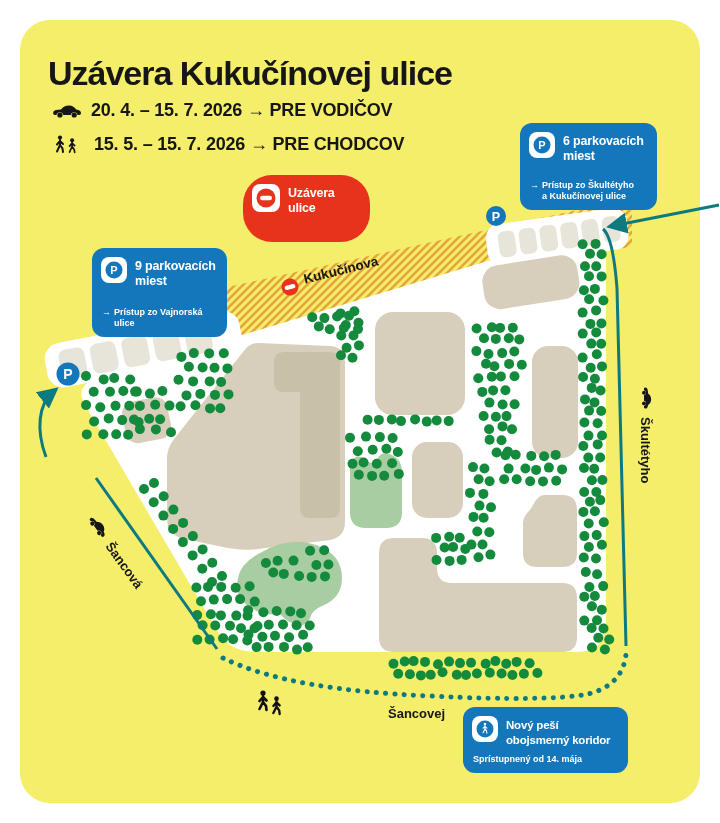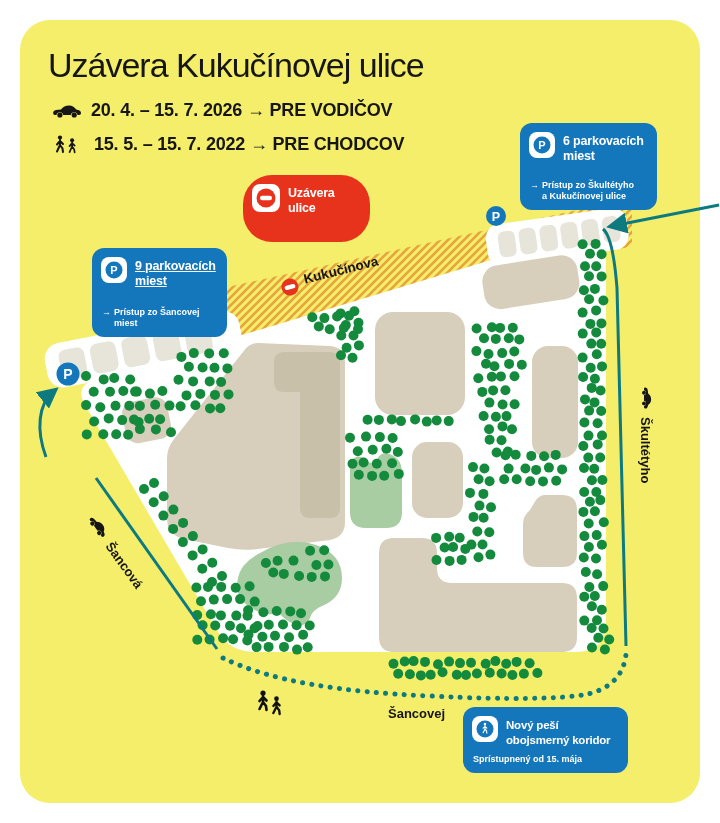--- a/index.html
+++ b/index.html
@@ -4,21 +4,21 @@
 <style>
   :root{
     --yellow:#f4ee6b; --red:#e8331c; --blue:#1577bb; --teal:#0d7a80;
     --tree:#148a3c; --bldg:#d7cfbc; --bldg2:#c9c0a9; --park:#a8cda2;
     --slot:#e7e4da; --ink:#161616; --white:#ffffff;
   }
   *{margin:0;padding:0;box-sizing:border-box;}
   body{background:#fff;font-family:"Liberation Sans",sans-serif;width:720px;height:823px;position:relative;overflow:hidden;}
   .card{position:absolute;left:20px;top:20px;width:680px;height:783px;background:var(--yellow);border-radius:30px;}
   .map-svg{position:absolute;left:0;top:0;width:720px;height:823px;pointer-events:none;}
-  .title{position:absolute;left:48px;top:46px;font-size:34px;font-weight:400;letter-spacing:-1px;color:var(--ink);}
+  .title{position:absolute;left:48px;top:54px;font-size:34px;font-weight:700;letter-spacing:-1px;color:var(--ink);}
   .sched-row{position:absolute;left:50px;display:flex;align-items:center;gap:10px;color:var(--ink);}
   .sched-row .txt{font-size:18px;font-weight:700;letter-spacing:-0.2px;white-space:nowrap;}
   .sched-icon{width:34px;display:flex;justify-content:center;}
   .badge{position:absolute;border-radius:12px;color:#fff;}
   .badge .head{display:flex;gap:8px;align-items:flex-start;padding:9px 9px 0 9px;}
   .badge .ttl{font-size:12.5px;line-height:15px;font-weight:700;letter-spacing:-0.2px;padding-top:2px;}
   .badge .note{position:absolute;left:10px;bottom:8px;right:6px;font-size:9px;line-height:11px;font-weight:700;display:flex;gap:3px;}
   .badge-red{background:var(--red);border-radius:29px;}
   .badge-blue{background:var(--blue);}
   .sq-icon{background:#fff;border-radius:8px;display:flex;align-items:center;justify-content:center;flex:0 0 auto;}
@@ -486,21 +486,21 @@
   <span class="sched-icon">
     <svg width="26" height="20" viewBox="0 0 26 20" stroke="#161616" stroke-width="2" stroke-linecap="round" fill="none">
       <circle cx="6" cy="2.6" r="2.1" fill="#161616" stroke="none"></circle>
       <path d="M6 5 L6 10 M6 6 L3 9.5 M6 6 L9 9 M6 10 L3 16.5 M6 10 L8.5 13.5 L9 17"></path>
       <g transform="translate(13,3) scale(0.85)">
         <circle cx="6" cy="2.6" r="2.4" fill="#161616" stroke="none"></circle>
         <path d="M6 5 L6 10 M6 6 L3 9.5 M6 6 L9 9 M6 10 L3 16.5 M6 10 L8.5 13.5 L9 17"></path>
       </g>
     </svg>
   </span>
-  <span class="txt">15. 5. – 15. 7. 2022 → PRE CHODCOV</span>
+  <span class="txt">15. 5. – 15. 7. 2026 → PRE CHODCOV</span>
 </div>
 
 <div class="badge badge-red" style="left:243px;top:175px;width:127px;height:67px;">
   <div class="head">
     <span class="sq-icon" style="width:28px;height:28px;">
       <svg width="22" height="22" viewBox="0 0 22 22">
           <circle cx="11" cy="11" r="9.5" fill="#e8331c"></circle>
           <rect x="5" y="8.8" width="12" height="4.4" rx="2.2" fill="#fff"></rect>
         </svg>
     </span>
@@ -525,43 +525,43 @@
 </div>
 
 <div class="badge badge-blue" style="left:92px;top:248px;width:135px;height:89px;">
   <div class="head">
     <span class="sq-icon" style="width:26px;height:26px;">
       <svg width="20" height="20" viewBox="0 0 20 20">
           <circle cx="10" cy="10" r="8.5" fill="#1577bb"></circle>
           <text x="10" y="14" text-anchor="middle" font-size="11" font-weight="700" fill="#fff" font-family="Liberation Sans,sans-serif">P</text>
         </svg>
     </span>
-    <span class="ttl" style="width:88px;text-decoration:underline;">9 parkovacích miest</span>
+    <span class="ttl" style="width:88px;">9 parkovacích miest</span>
   </div>
   <div class="note">
     <span>→</span>
-    <span>Prístup zo Šancovej miest</span>
+    <span>Prístup zo Vajnorská ulice</span>
   </div>
 </div>
 
 <div class="badge badge-blue" style="left:463px;top:707px;width:165px;height:66px;">
   <div class="head">
     <span class="sq-icon" style="width:26px;height:26px;">
       <svg width="20" height="20" viewBox="0 0 20 20">
           <circle cx="10" cy="10" r="8.5" fill="#1577bb"></circle>
           <g stroke="#fff" stroke-width="1.5" stroke-linecap="round" fill="none" transform="translate(6.6,3.6) scale(0.75)">
             <circle cx="4.5" cy="1.8" r="1.7" fill="#fff" stroke="none"></circle>
             <path d="M4.5 4 L4.5 8.5 M4.5 5 L2 7.5 M4.5 5 L7 7.5 M4.5 8.5 L2 13.5 M4.5 8.5 L6.5 11 L7 14"></path>
           </g>
         </svg>
     </span>
     <span class="ttl" style="width:118px;font-size:11.5px;">Nový peší obojsmerný koridor</span>
   </div>
   <div class="note">
-    <span>Sprístupnený od 15. mája</span>
+    <span>Sprístupnený od 14. mája</span>
   </div>
 </div>
 
 <div class="street-label rot" style="left:302px;top:272px;transform:rotate(-14deg);font-size:13.5px;">
   <span>Kukučínova</span>
 </div>
 
 <div class="street-label rot" style="left:96px;top:512px;transform:rotate(54deg);">
   <span>
     <svg width="26" height="13" viewBox="0 0 32 16">

